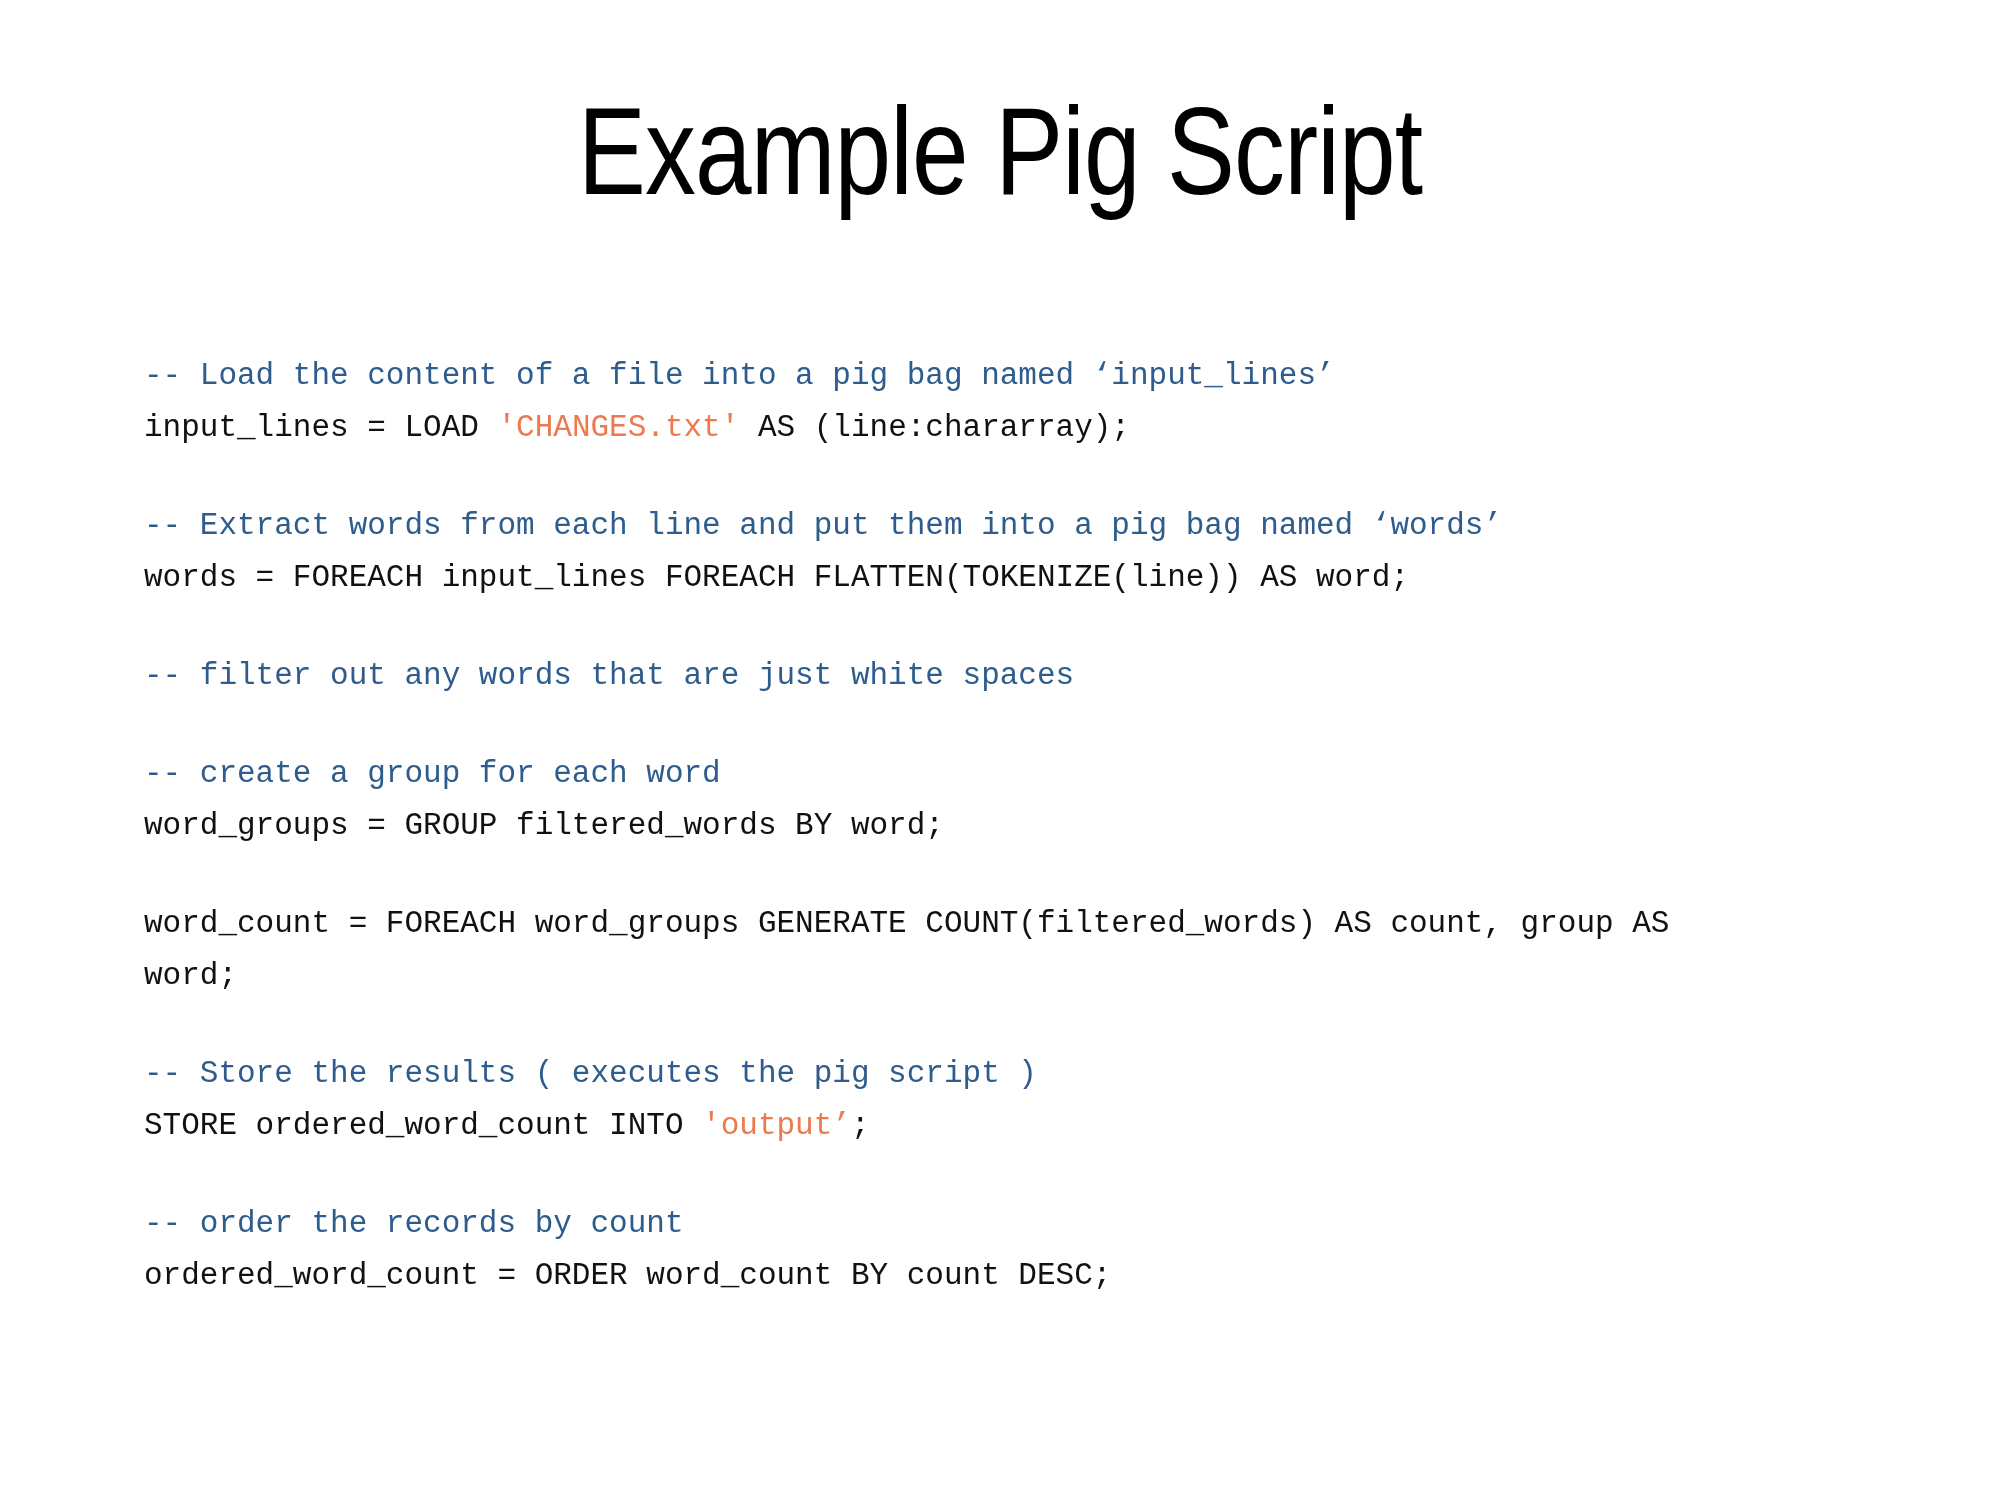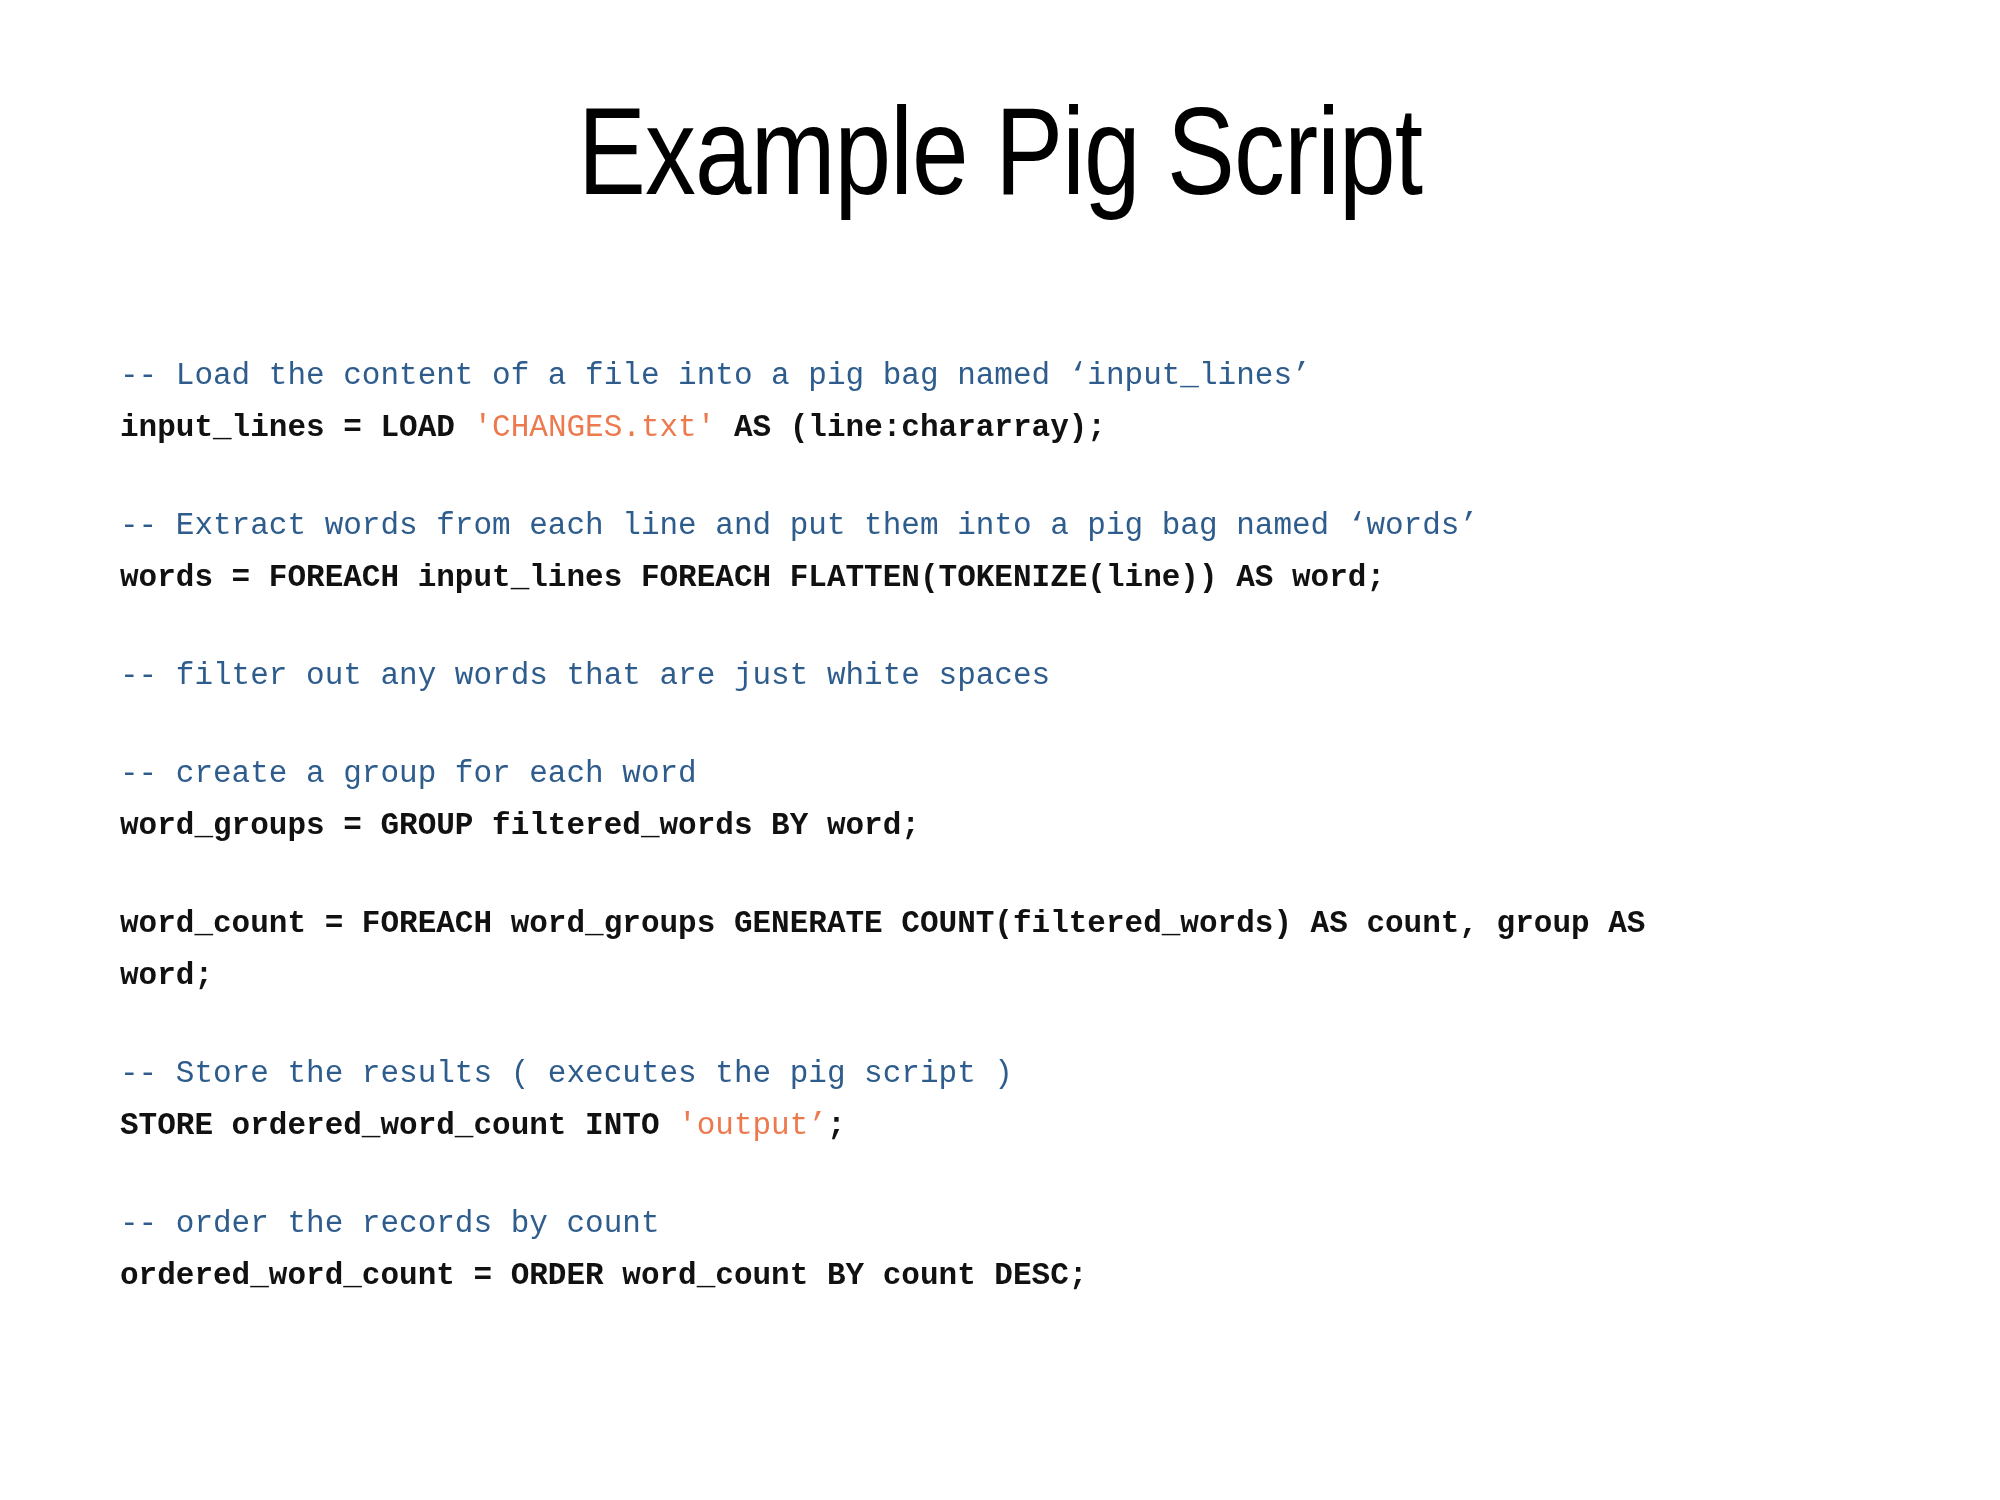--- a/index.html
+++ b/index.html
@@ -33,27 +33,28 @@
     margin-top: 126px;
     margin-left: 120px;
     margin-right: 120px;
     max-width: 1600px;
     font-family: "Liberation Mono", "DejaVu Sans Mono", monospace;
     font-size: 31px;
     line-height: 52px;
   }
   .code-block {
     margin-bottom: 46px;
+    margin-left: 24px;
   }
   .line {
     white-space: pre-wrap;
     word-break: normal;
   }
   .comment-line { color: var(--comment-color, #2e5c8c); }
-  .seg-code     { color: var(--code-color, #111111); font-weight: bold; }
+  .seg-code     { color: var(--code-color, #111111); }
   .seg-string   { color: var(--string-color, #ed7a4e); font-family: Liberation Mono, monospace; }
 </style>
 </head>
 <body>
 
 <div class="slide">
   <h1 class="title">Example Pig Script</h1>
 
   <div class="code-area" id="code-area">
       <div class="code-block">

